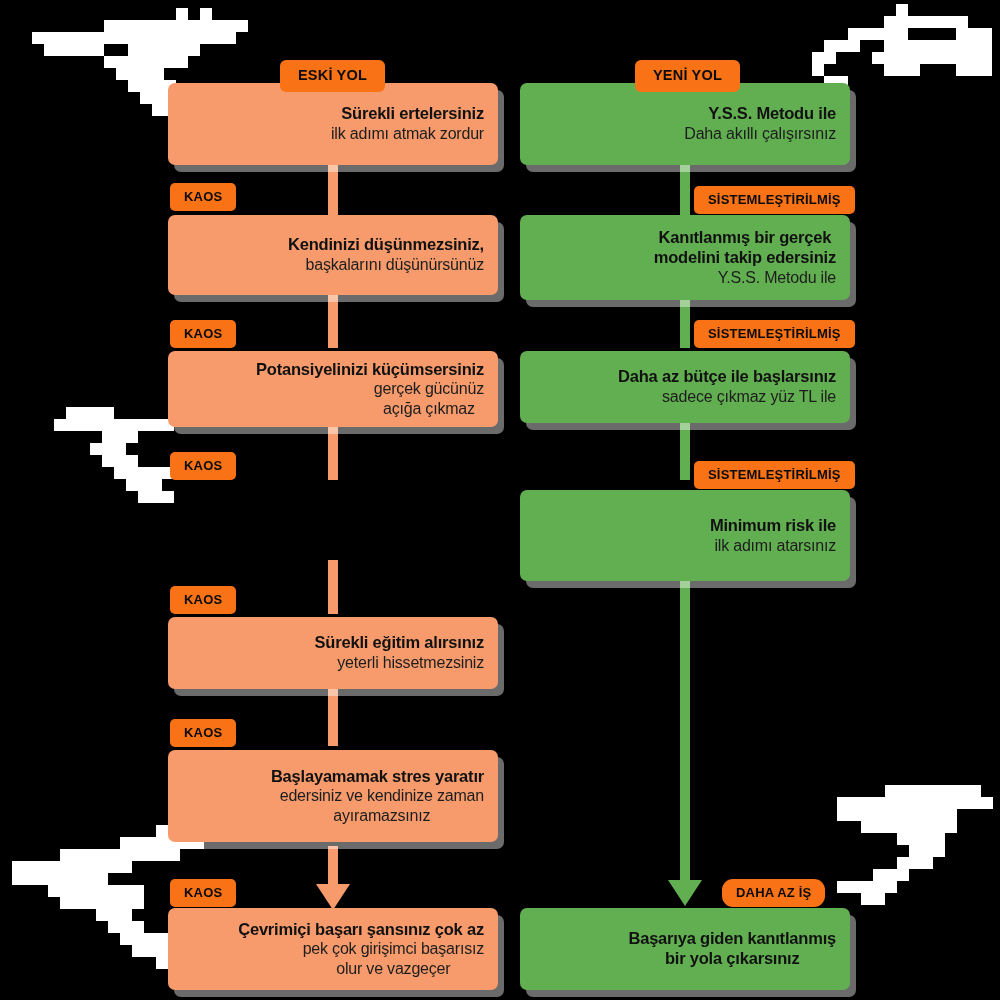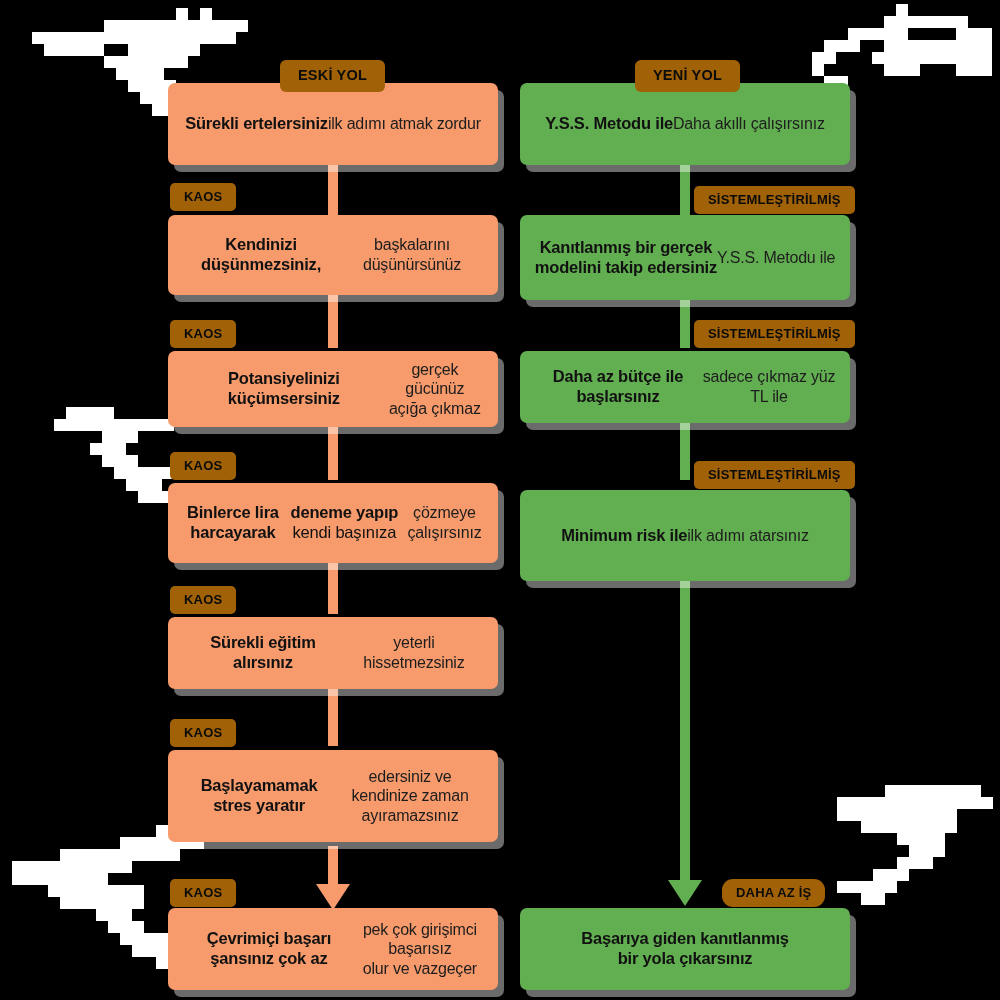--- a/index.html
+++ b/index.html
@@ -50,22 +50,22 @@
   }
   .arrowhead.left  { border-top: 26px solid #f79b6c; left: 316px; }
   .arrowhead.right { border-top: 26px solid #62af51; left: 668px; }
 
   
   .node {
     position: absolute;
     width: 330px;
     border-radius: 7px;
     display: flex;
-    flex-direction: row;
-    align-items: center;
+    flex-direction: column;
+    align-items: flex-end;
     justify-content: center;
     text-align: center;
     padding: 10px 14px;
     z-index: 3;
     box-shadow: 6px 7px 0 0 rgba(255,255,255,0.42);
   }
   .node.orange { background: #f79b6c; }
   .node.green  { background: #62af51; }
 
   .node-title {
@@ -81,21 +81,21 @@
     line-height: 1.22;
     letter-spacing: -0.2px;
   }
   .node-title .light {
     font-weight: normal;
   }
 
   
   .badge {
     position: absolute;
-    background: #a16207;
+    background: #f97316;
     color: #0b0b0b;
     font-weight: bold;
     font-size: 13px;
     letter-spacing: 0.2px;
     padding: 7px 14px 7px 14px;
     border-radius: 5px;
     white-space: nowrap;
     z-index: 5;
     line-height: 1.1;
   }
@@ -197,27 +197,20 @@
   </div>
 
   <div class="badge" style="left:170px;top:320px;">KAOS</div>
   <div class="node orange" style="left:168px;top:351px;height:76px;">
     <div class="node-title">Potansiyelinizi küçümsersiniz</div>
     <div class="node-sub multiline" style="white-space:pre-line;">gerçek gücünüz
 açığa çıkmaz</div>
   </div>
 
   <div class="badge" style="left:170px;top:452px;">KAOS</div>
-  <div class="node orange" style="left:168px;top:483px;height:80px;">
-    <div class="node-title">Binlerce lira harcayarak</div>
-    <div class="node-title">
-      <span>deneme yapıp</span><span class="light"> kendi başınıza</span>
-    </div>
-    <div class="node-sub">çözmeye çalışırsınız</div>
-  </div>
 
   <div class="badge" style="left:170px;top:586px;">KAOS</div>
   <div class="node orange" style="left:168px;top:617px;height:72px;">
     <div class="node-title">Sürekli eğitim alırsınız</div>
     <div class="node-sub">yeterli hissetmezsiniz</div>
   </div>
 
   <div class="badge" style="left:170px;top:719px;">KAOS</div>
   <div class="node orange" style="left:168px;top:750px;height:92px;">
     <div class="node-title">Başlayamamak stres yaratır</div>

